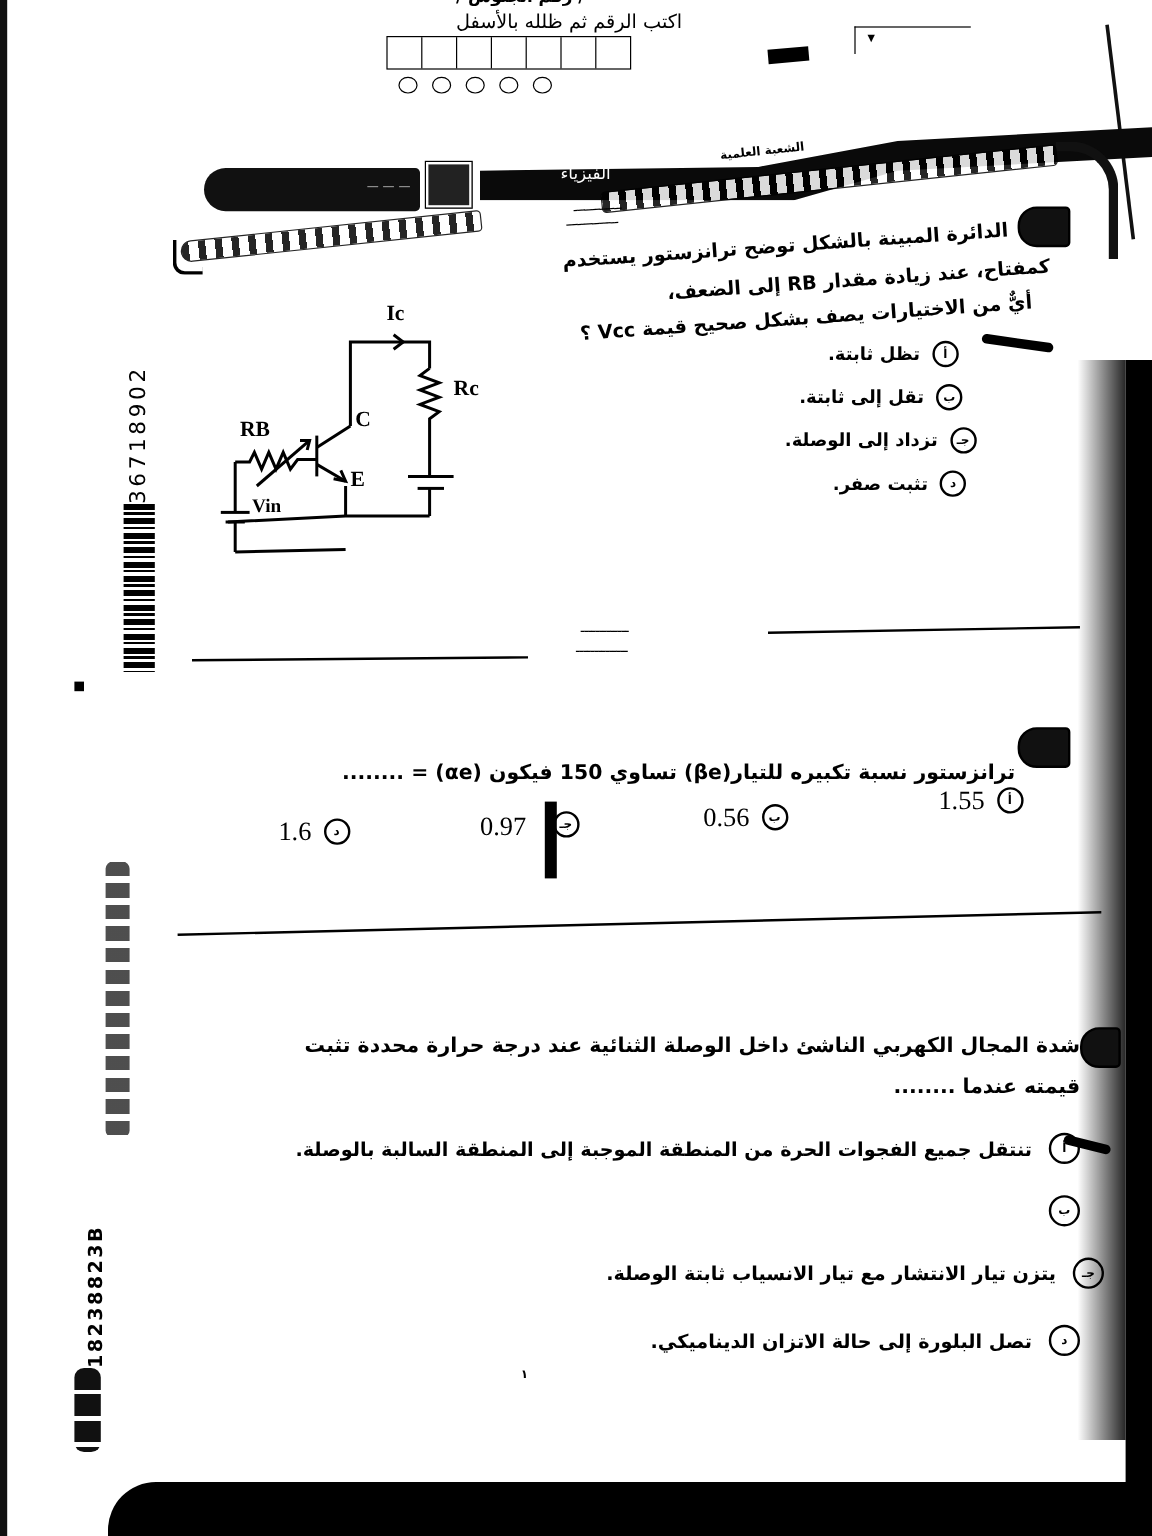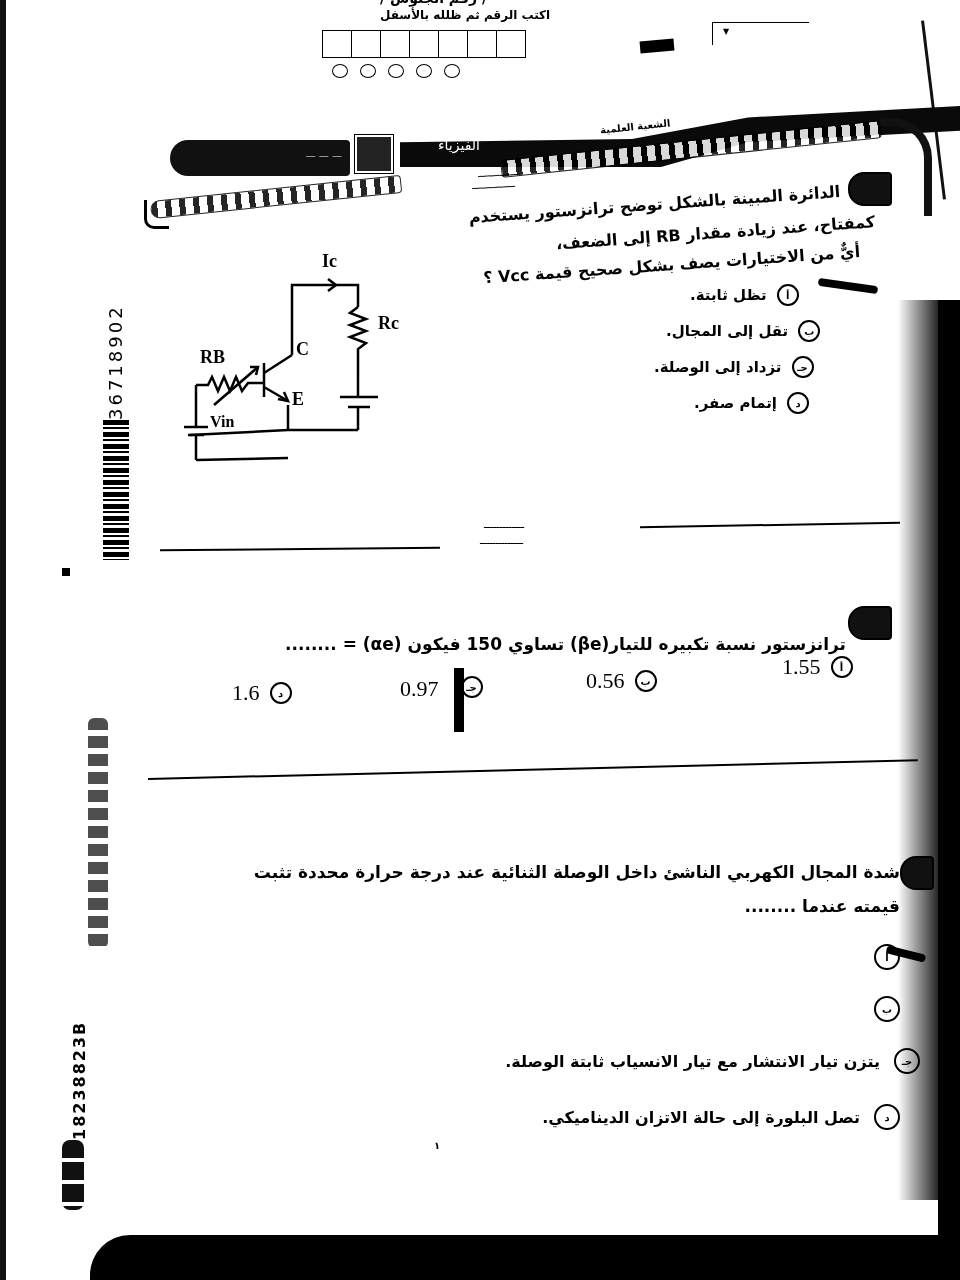--- a/index.html
+++ b/index.html
@@ -11,38 +11,38 @@
   
   .scan-left-edge { left: 0; top: 0; width: 6px; height: 1280px; background: #111; }
   .scan-right-edge { right: 0; top: 300px; width: 22px; height: 980px; background: #000; }
   .scan-right-gradient { right: 22px; top: 300px; width: 40px; height: 900px;
     background: linear-gradient(90deg, rgba(0,0,0,0) 0%, rgba(0,0,0,0.85) 100%); }
   .scan-right-line { left: 932px; top: 20px; width: 3px; height: 180px; background: #111; transform: rotate(-7deg); }
 
   
   .top-sheet { left: 280px; top: 0; width: 480px; height: 96px; }
   .top-sheet .title { position:absolute; left:100px; top:-10px; font-size:14px; font-weight:bold; direction: rtl; }
-  .top-sheet .instruction { position:absolute; left:100px; top:8px; font-size:12px; font-weight:bold; direction: rtl; }
+  .top-sheet .instruction { position:absolute; left:100px; top:8px; font-size:16px; font-weight:normal; direction: rtl; }
   .digit-grid { position:absolute; left:42px; top:30px; display:flex; border:1.5px solid #000; }
   .digit-cell { width:28px; height:26px; border-left:1.5px solid #000; }
   .digit-cell:first-child { border-left:none; }
   .bubble-row { position:absolute; left:52px; top:64px; display:flex; gap:12px; }
   .bubble { width:14px; height:12px; border:1.5px solid #000; border-radius:50%; }
   .seat-box { left:712px; top:22px; width:96px; height:22px; border-top:1.5px solid #000; border-left:1.5px solid #000; }
   .seat-box .mark { position:absolute; left:10px; top:4px; font-size:8px; }
   .top-black-blob { left:640px; top:40px; width:34px; height:12px; background:#000; transform: rotate(-5deg); }
   .banner { left: 160px; top: 85px; width: 760px; height: 90px; }
   .banner-left { position:absolute; left:10px; top:55px; width:180px; height:36px; background:#111; border-radius:18px 4px 4px 18px; }
   .banner-left .txt { position:absolute; right:8px; top:10px; font-size:10px; color:#bbb; }
   .banner-logo { position:absolute; left:195px; top:50px; width:34px; height:34px; background:#222; border:2px solid #fff; outline:1px solid #000; }
   .banner-middle { position:absolute; left:240px; top:20px; width:580px; height:62px; background:#0a0a0a;
     clip-path: polygon(0% 60%, 40% 55%, 60% 20%, 100% 0%, 100% 40%, 60% 60%, 45% 100%, 0% 100%); }
   .banner-text { position:absolute; left:400px; top:6px; font-size:12px; color:#fff; direction: rtl; transform: rotate(-6deg); white-space: nowrap; }
   .banner-sub { position:absolute; left:440px; top:36px; font-size:10px; font-weight:bold; direction: rtl; transform: rotate(-6deg); }
-  .banner-script { position:absolute; left:278px; top:52px; font-size:14px; color:#fff; direction: rtl; }
+  .banner-script { position:absolute; left:307px; top:52px; font-size:14px; color:#fff; direction: rtl; }
   .icon-strip-top { left:500px; top:140px; width:380px; height:16px; border:1.5px solid #000; border-radius:4px;
     background: repeating-linear-gradient(90deg, #000 0 6px, #fff 6px 14px); transform: rotate(-6deg); opacity:0.85; }
   .icon-strip-left { left:150px; top:188px; width:250px; height:16px; border:1.5px solid #000; border-radius:10px 4px 4px 10px;
     background: repeating-linear-gradient(90deg, #000 0 6px, #fff 6px 14px); transform: rotate(-6deg); opacity:0.85; }
   .bracket-right { left:880px; top:118px; width:44px; height:90px; border-top:8px solid #111; border-right:8px solid #111; border-radius:0 40px 0 0; }
   .bracket-left { left:144px; top:200px; width:22px; height:26px; border-left:3px solid #000; border-bottom:3px solid #000; border-radius:0 0 0 10px; }
 
   .dots { font-size:9px; letter-spacing:1px; font-weight:bold; }
 
   
@@ -133,29 +133,29 @@
 <div class="abs q" style="left:440px; top:242px; font-size:16px; transform: rotate(-4deg); transform-origin: right center; width:420px; text-align:right;">أيٌّ من الاختيارات يصف بشكل صحيح قيمة Vcc ؟</div>
 
 <div class="abs black-marker" style="left:818px; top:282px; width:60px; height:8px; border-radius:4px; transform: rotate(8deg);"></div>
 
 <div class="abs" style="left:690px; top:284px; display:flex; align-items:center; gap:10px; direction: rtl;">
   <div class="opt-circle">أ</div>
   <div class="opt-text">تظل ثابتة.</div>
 </div>
 <div class="abs" style="left:666px; top:320px; display:flex; align-items:center; gap:10px; direction: rtl;">
   <div class="opt-circle">ب</div>
-  <div class="opt-text">تقل إلى المجال.</div>
+  <div class="opt-text">تقل إلى ثابتة.</div>
 </div>
 <div class="abs" style="left:654px; top:356px; display:flex; align-items:center; gap:10px; direction: rtl;">
   <div class="opt-circle">جـ</div>
   <div class="opt-text">تزداد إلى الوصلة.</div>
 </div>
 <div class="abs" style="left:694px; top:392px; display:flex; align-items:center; gap:10px; direction: rtl;">
   <div class="opt-circle">د</div>
-  <div class="opt-text">إتمام صفر.</div>
+  <div class="opt-text">تثبت صفر.</div>
 </div>
 
 <svg class="abs" style="left:160px; top:245px;" width="240" height="220" viewBox="0 0 240 220">
   <g stroke="#000" stroke-width="2.5" fill="none">
 
     <polyline points="132,110 132,40 198,40 198,62"></polyline>
 
     <polyline points="168,34 176,40 168,46"></polyline>
 
     <polyline points="198,62 190,68 206,74 190,80 206,86 190,92 206,98 198,104 198,130"></polyline>
@@ -222,20 +222,21 @@
 </div>
 
 <div class="abs hline" style="left:148px; top:778px; width:770px; transform: rotate(-1.4deg); transform-origin: left center;"></div>
 
 <div class="abs q-badge" style="left:900px; top:856px; width:30px;"></div>
 <div class="abs q" style="left:140px; top:862px; font-size:17px; width:760px; text-align:right;">شدة المجال الكهربي الناشئ داخل الوصلة الثنائية عند درجة حرارة محددة تثبت</div>
 <div class="abs q" style="left:540px; top:896px; font-size:17px; width:360px; text-align:right;">قيمته عندما ........</div>
 
 <div class="abs" style="left:160px; top:944px; width:740px; display:flex; align-items:center; gap:14px; direction: rtl;">
   <div class="opt-circle" style="width:22px; height:22px;">أ</div>
+  <div class="opt-text" style="font-size:16px;">تنتقل جميع الفجوات الحرة من المنطقة الموجبة إلى المنطقة السالبة بالوصلة.</div>
 </div>
 <div class="abs black-marker" style="left:886px; top:950px; width:40px; height:8px; border-radius:4px; transform: rotate(14deg);"></div>
 <div class="abs" style="left:180px; top:996px; width:720px; display:flex; align-items:center; gap:14px; direction: rtl;">
   <div class="opt-circle" style="width:22px; height:22px;">ب</div>
 </div>
 <div class="abs" style="left:400px; top:1048px; width:520px; display:flex; align-items:center; gap:14px; direction: rtl;">
   <div class="opt-circle" style="width:22px; height:22px;">جـ</div>
   <div class="opt-text" style="font-size:16px;">يتزن تيار الانتشار مع تيار الانسياب ثابتة الوصلة.</div>
 </div>
 <div class="abs" style="left:400px; top:1104px; width:500px; display:flex; align-items:center; gap:14px; direction: rtl;">

